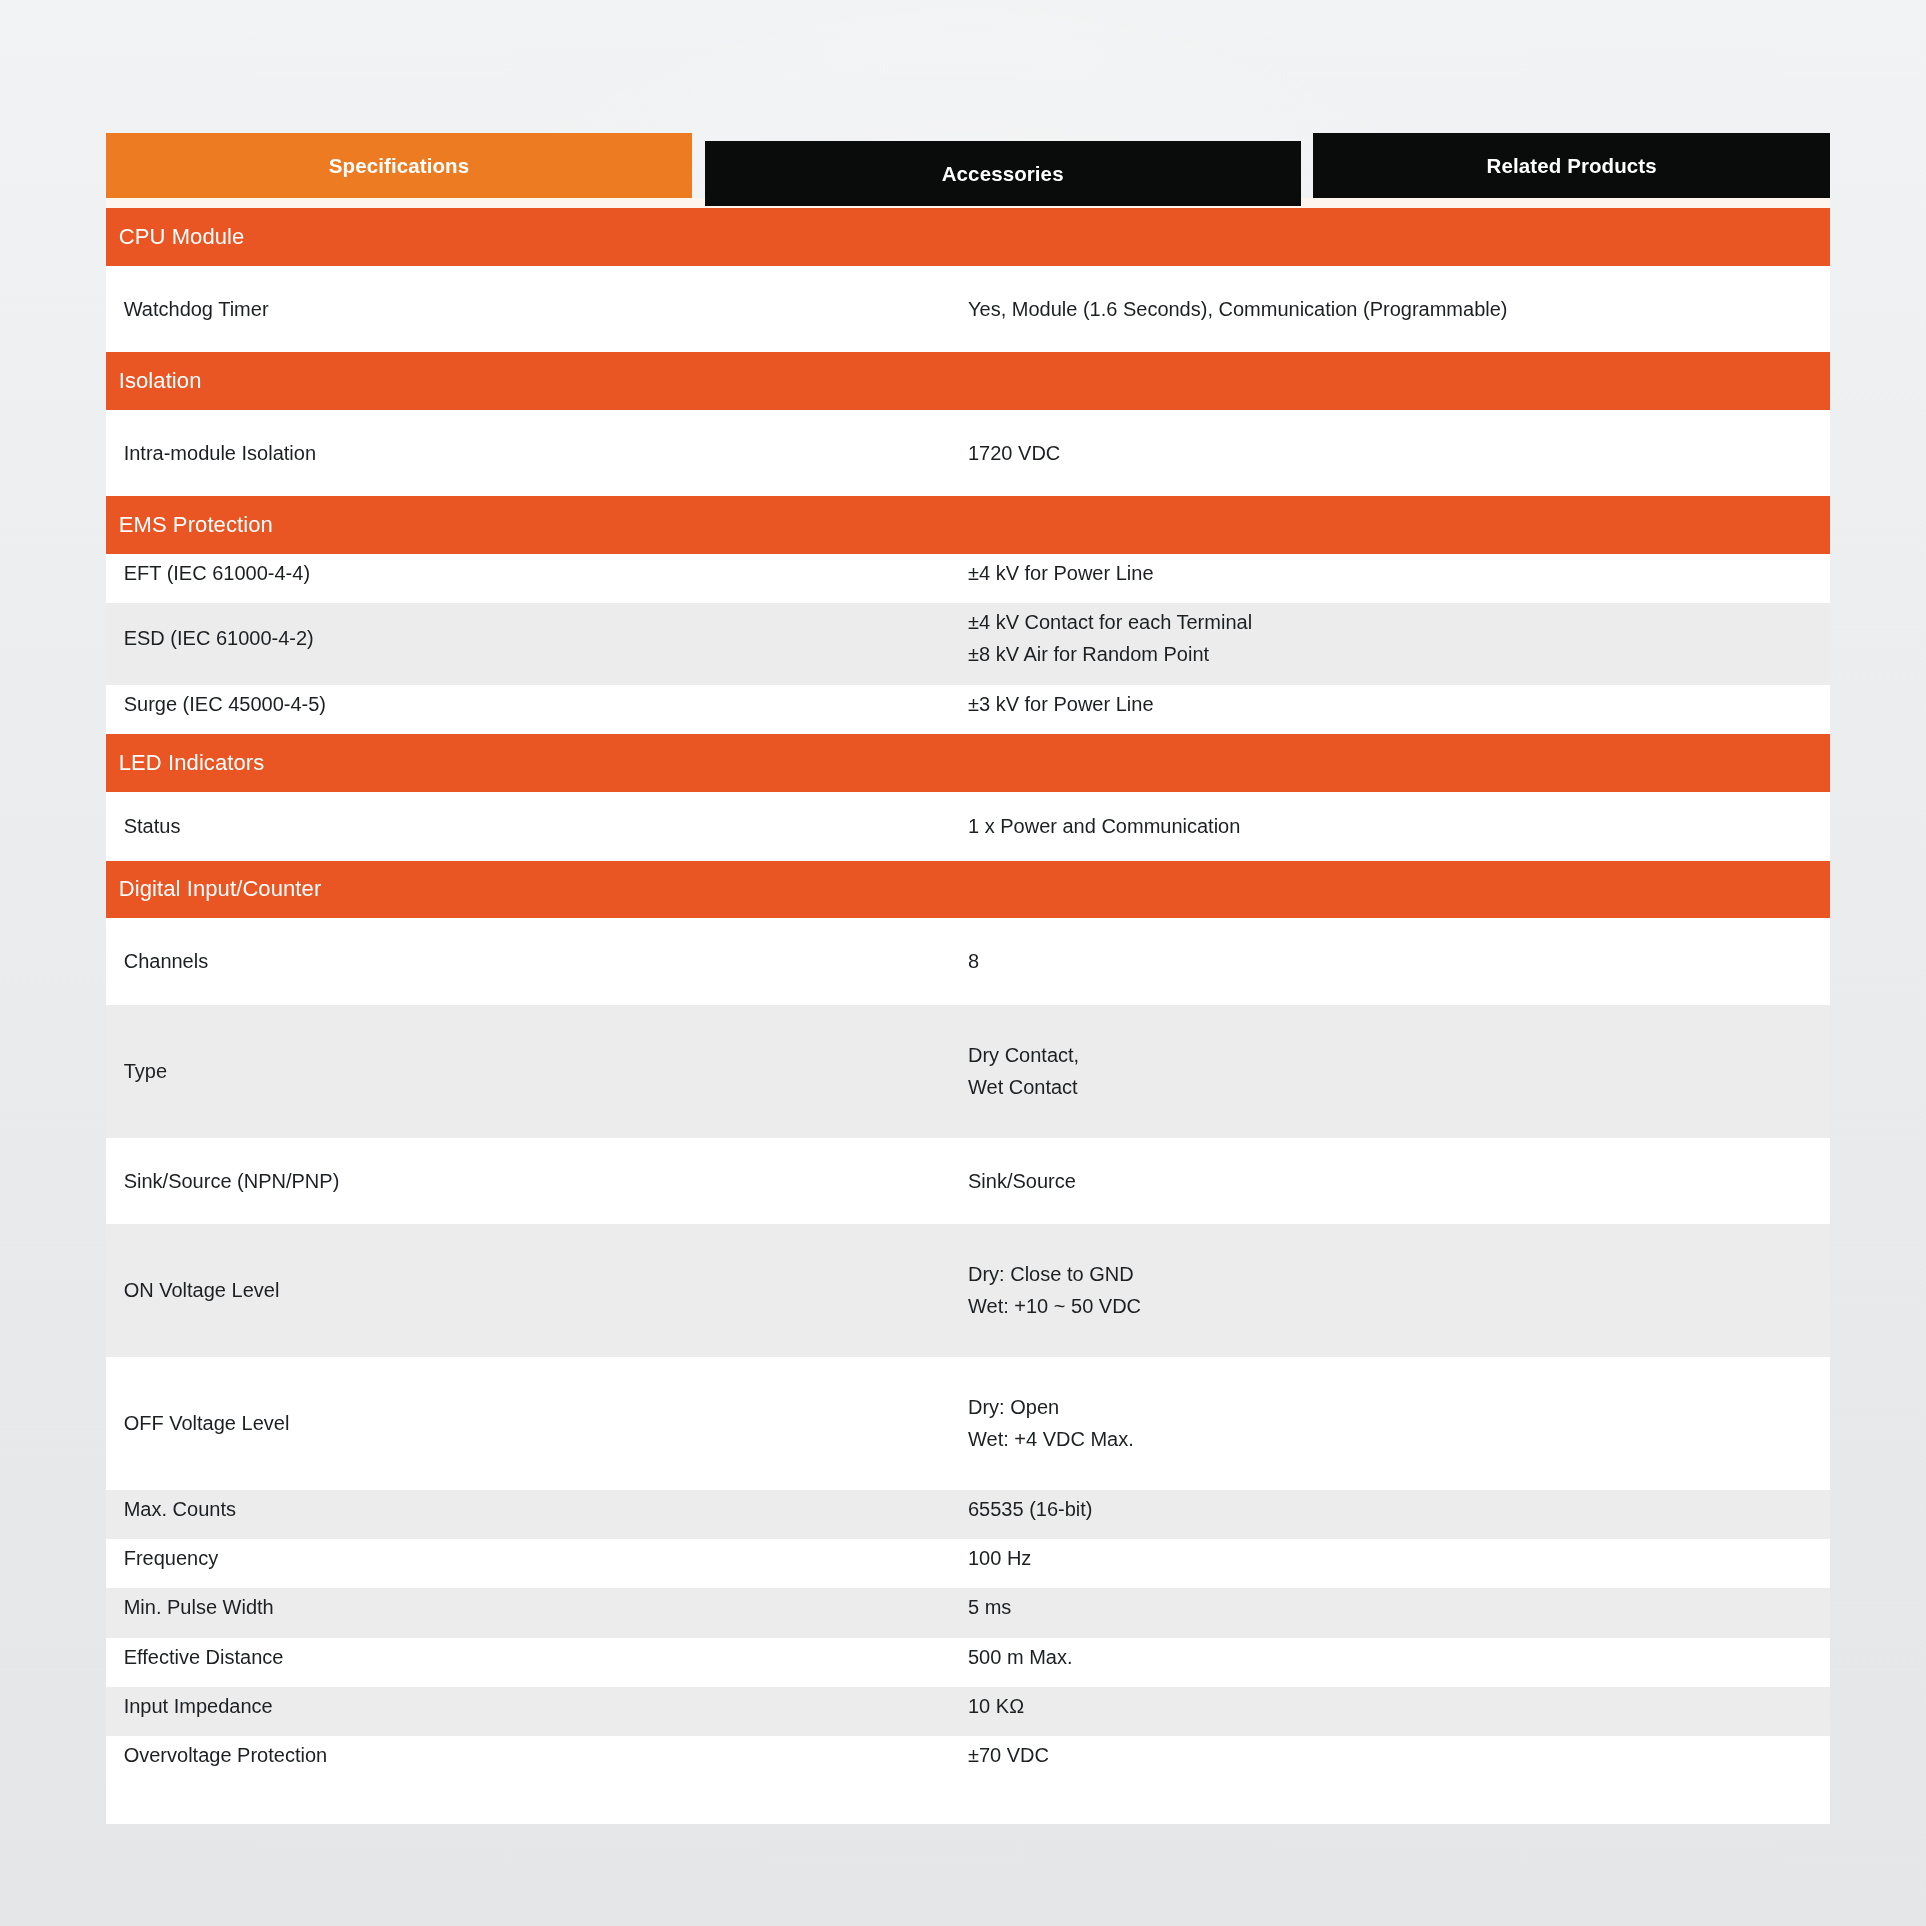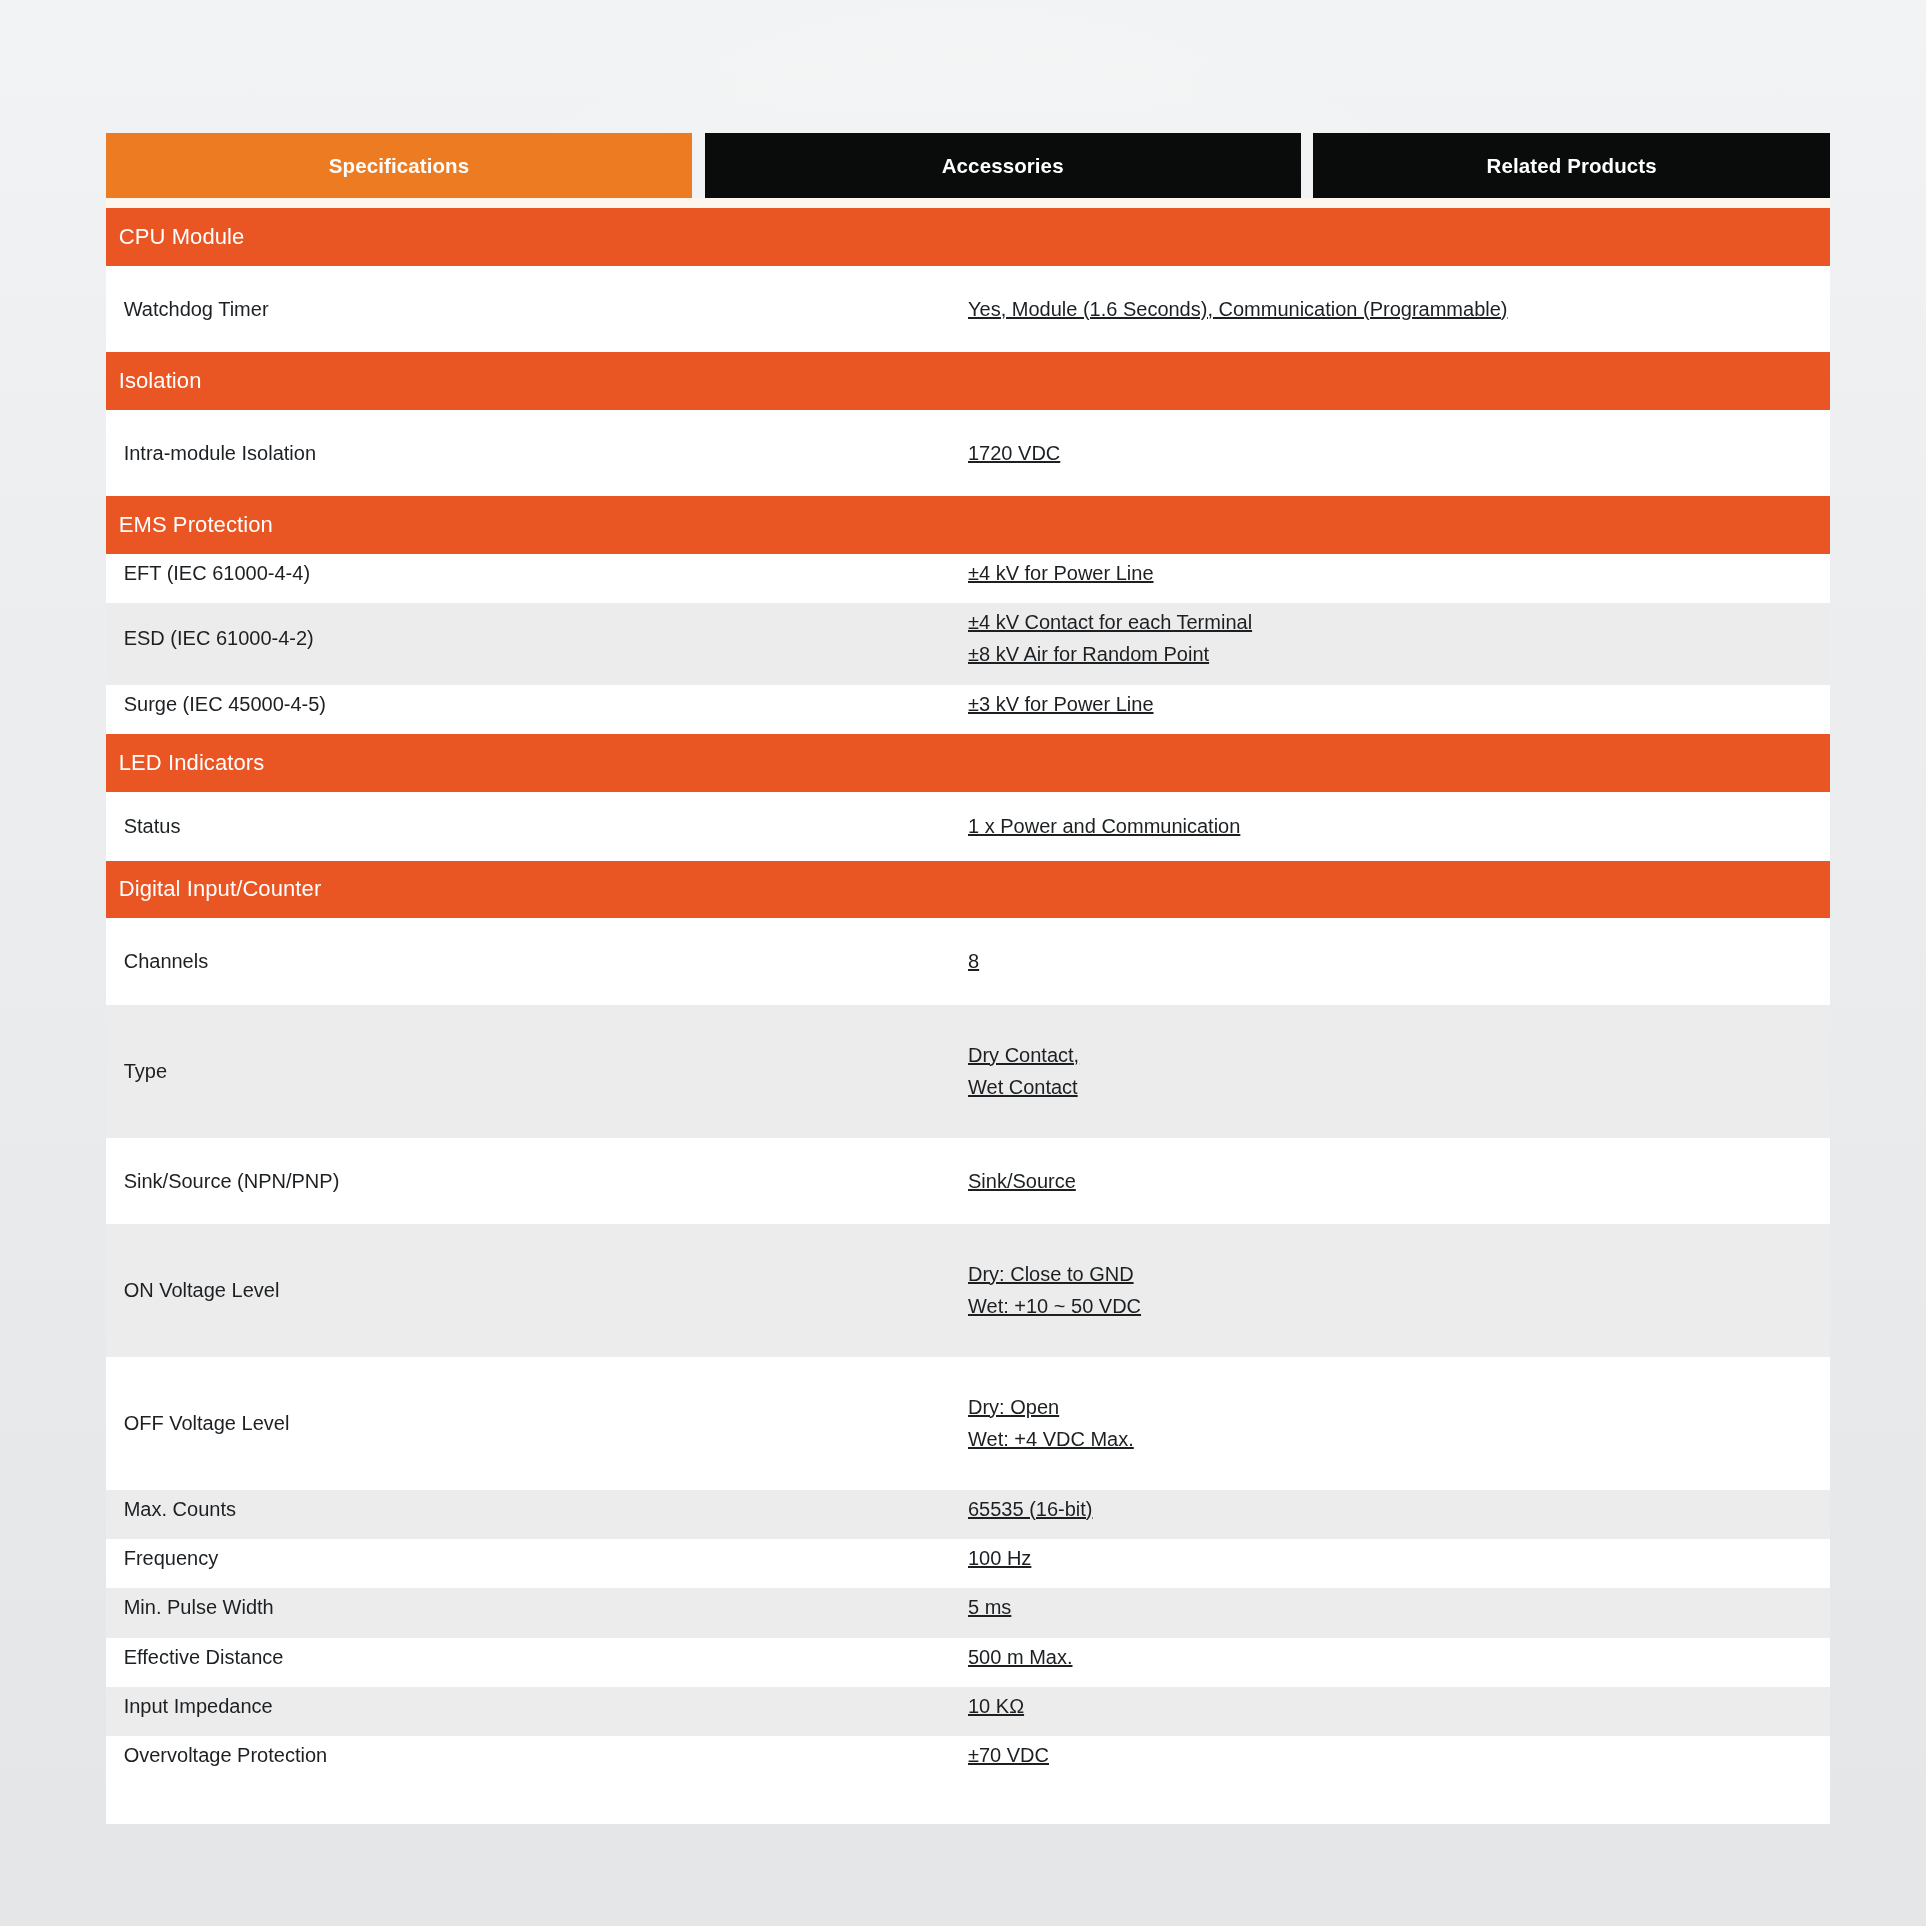--- a/index.html
+++ b/index.html
@@ -54,21 +54,21 @@
     font-size: 20.5px;
     font-weight: bold;
     letter-spacing: 0.1px;
     background: #0a0c0c;
     cursor: pointer;
     user-select: none;
   }
   .tab.active { background: #ec7b22; }
   .tab.t1 { width: 586px; }
   .tab-gap { width: 12.7px; flex: 0 0 12.7px; }
-  .tab.t2 { width: 596px; }
+  .tab.t2 { width: 596px; margin-top: 8px; }
   .tab.t3 { flex: 1 1 auto; }
 
   .tabs-underline {
     height: 10px;
     background: #fdf6ee;
   }
 
   
   .spec-table {
     width: 100%;
@@ -87,21 +87,21 @@
   }
 
   .spec-row td {
     font-size: 20px;
     color: #1c2023;
     line-height: 1.62;
     vertical-align: middle;
     padding: 18.4px 7px 18.4px 0;
   }
   .spec-row td.k { padding-left: 17.7px; width: 552px; }
-  .spec-row td.v { padding-left: 0; text-decoration: underline; }
+  .spec-row td.v { padding-left: 0; }
 
   .spec-row.odd td  { background: #ffffff; }
   .spec-row.even td { background: #ececec; }
 
   
   .spec-row.tight td { padding-top: 3px; padding-bottom: 14px; }
   .spec-row.tall  td { padding-top: 27px; padding-bottom: 27px; }
   .spec-row.pad-lg td { padding-top: 34px; padding-bottom: 34px; }
 
   .v-line { display: block; white-space: pre; }

